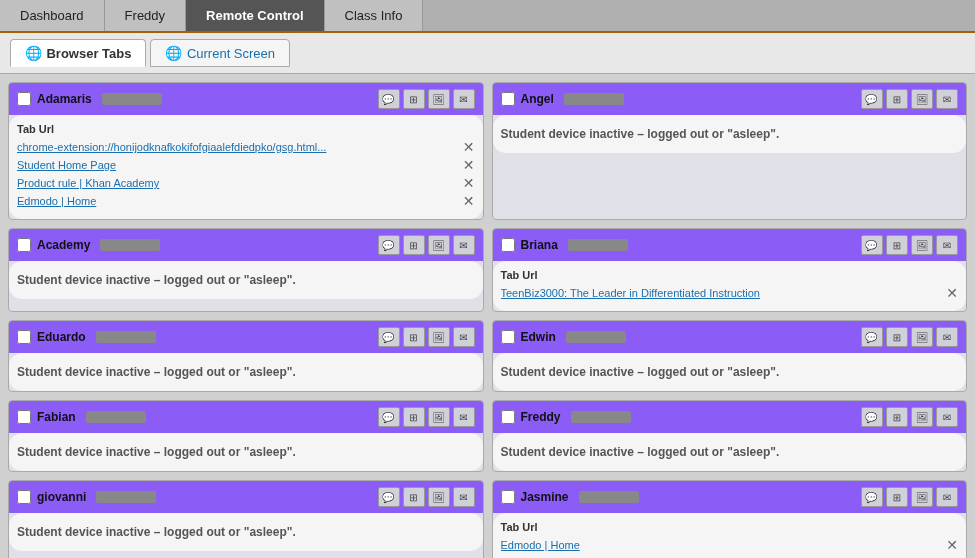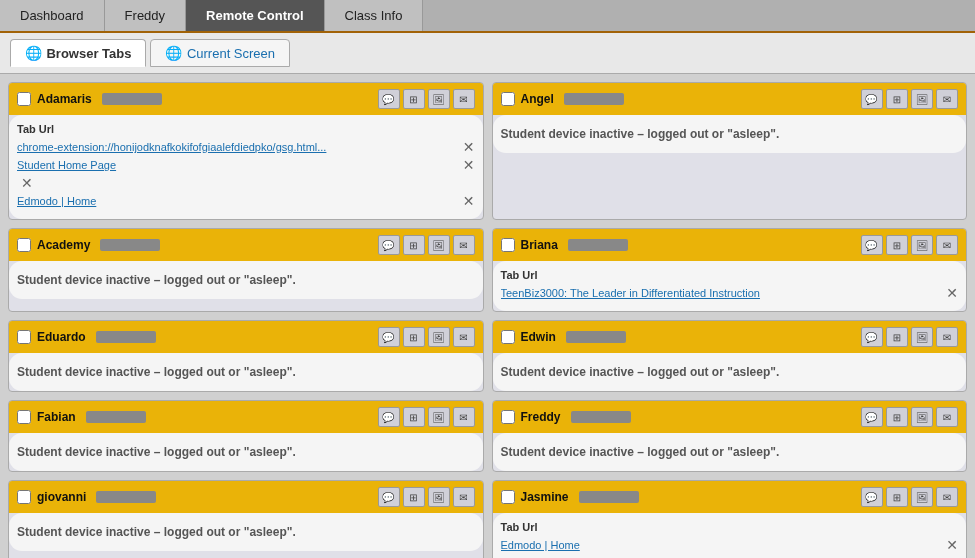--- a/index.html
+++ b/index.html
@@ -37,21 +37,21 @@
     .main-content { background: #d0d0d0; padding: 8px; display: grid; grid-template-columns: 1fr 1fr; gap: 8px; }
 
     
     .student-card {
       background: #e0e0e8;
       border: 1px solid #aaa;
       border-radius: 4px;
       overflow: hidden;
     }
     .card-header {
-      background: #eab308;
+      background: #8b5cf6;
       display: flex;
       align-items: center;
       justify-content: space-between;
       padding: 6px 8px;
     }
     .card-header-left { display: flex; align-items: center; gap: 6px; }
     .student-checkbox { width: 14px; height: 14px; cursor: pointer; }
     .student-name { font-weight: bold; font-size: 12px; color: #111; }
     .name-blur {
       display: inline-block;
@@ -121,20 +121,21 @@
         <div class="tab-url-label">Tab Url</div>
         <div class="tab-url-row">
           <a href="#" class="tab-url-link">chrome-extension://honijodknafkokifofgiaalefdiedpko/gsg.html...</a>
           <span class="close-x">✕</span>
         </div>
         <div class="tab-url-row">
           <a href="#" class="tab-url-link">Student Home Page</a>
           <span class="close-x">✕</span>
         </div>
         <div class="tab-url-row">
+          <a href="#" class="tab-url-link">Product rule | Khan Academy</a>
           <span class="close-x">✕</span>
         </div>
         <div class="tab-url-row">
           <a href="#" class="tab-url-link">Edmodo | Home</a>
           <span class="close-x">✕</span>
         </div>
       </div>
     </div>
     <div class="student-card">
       <div class="card-header">

